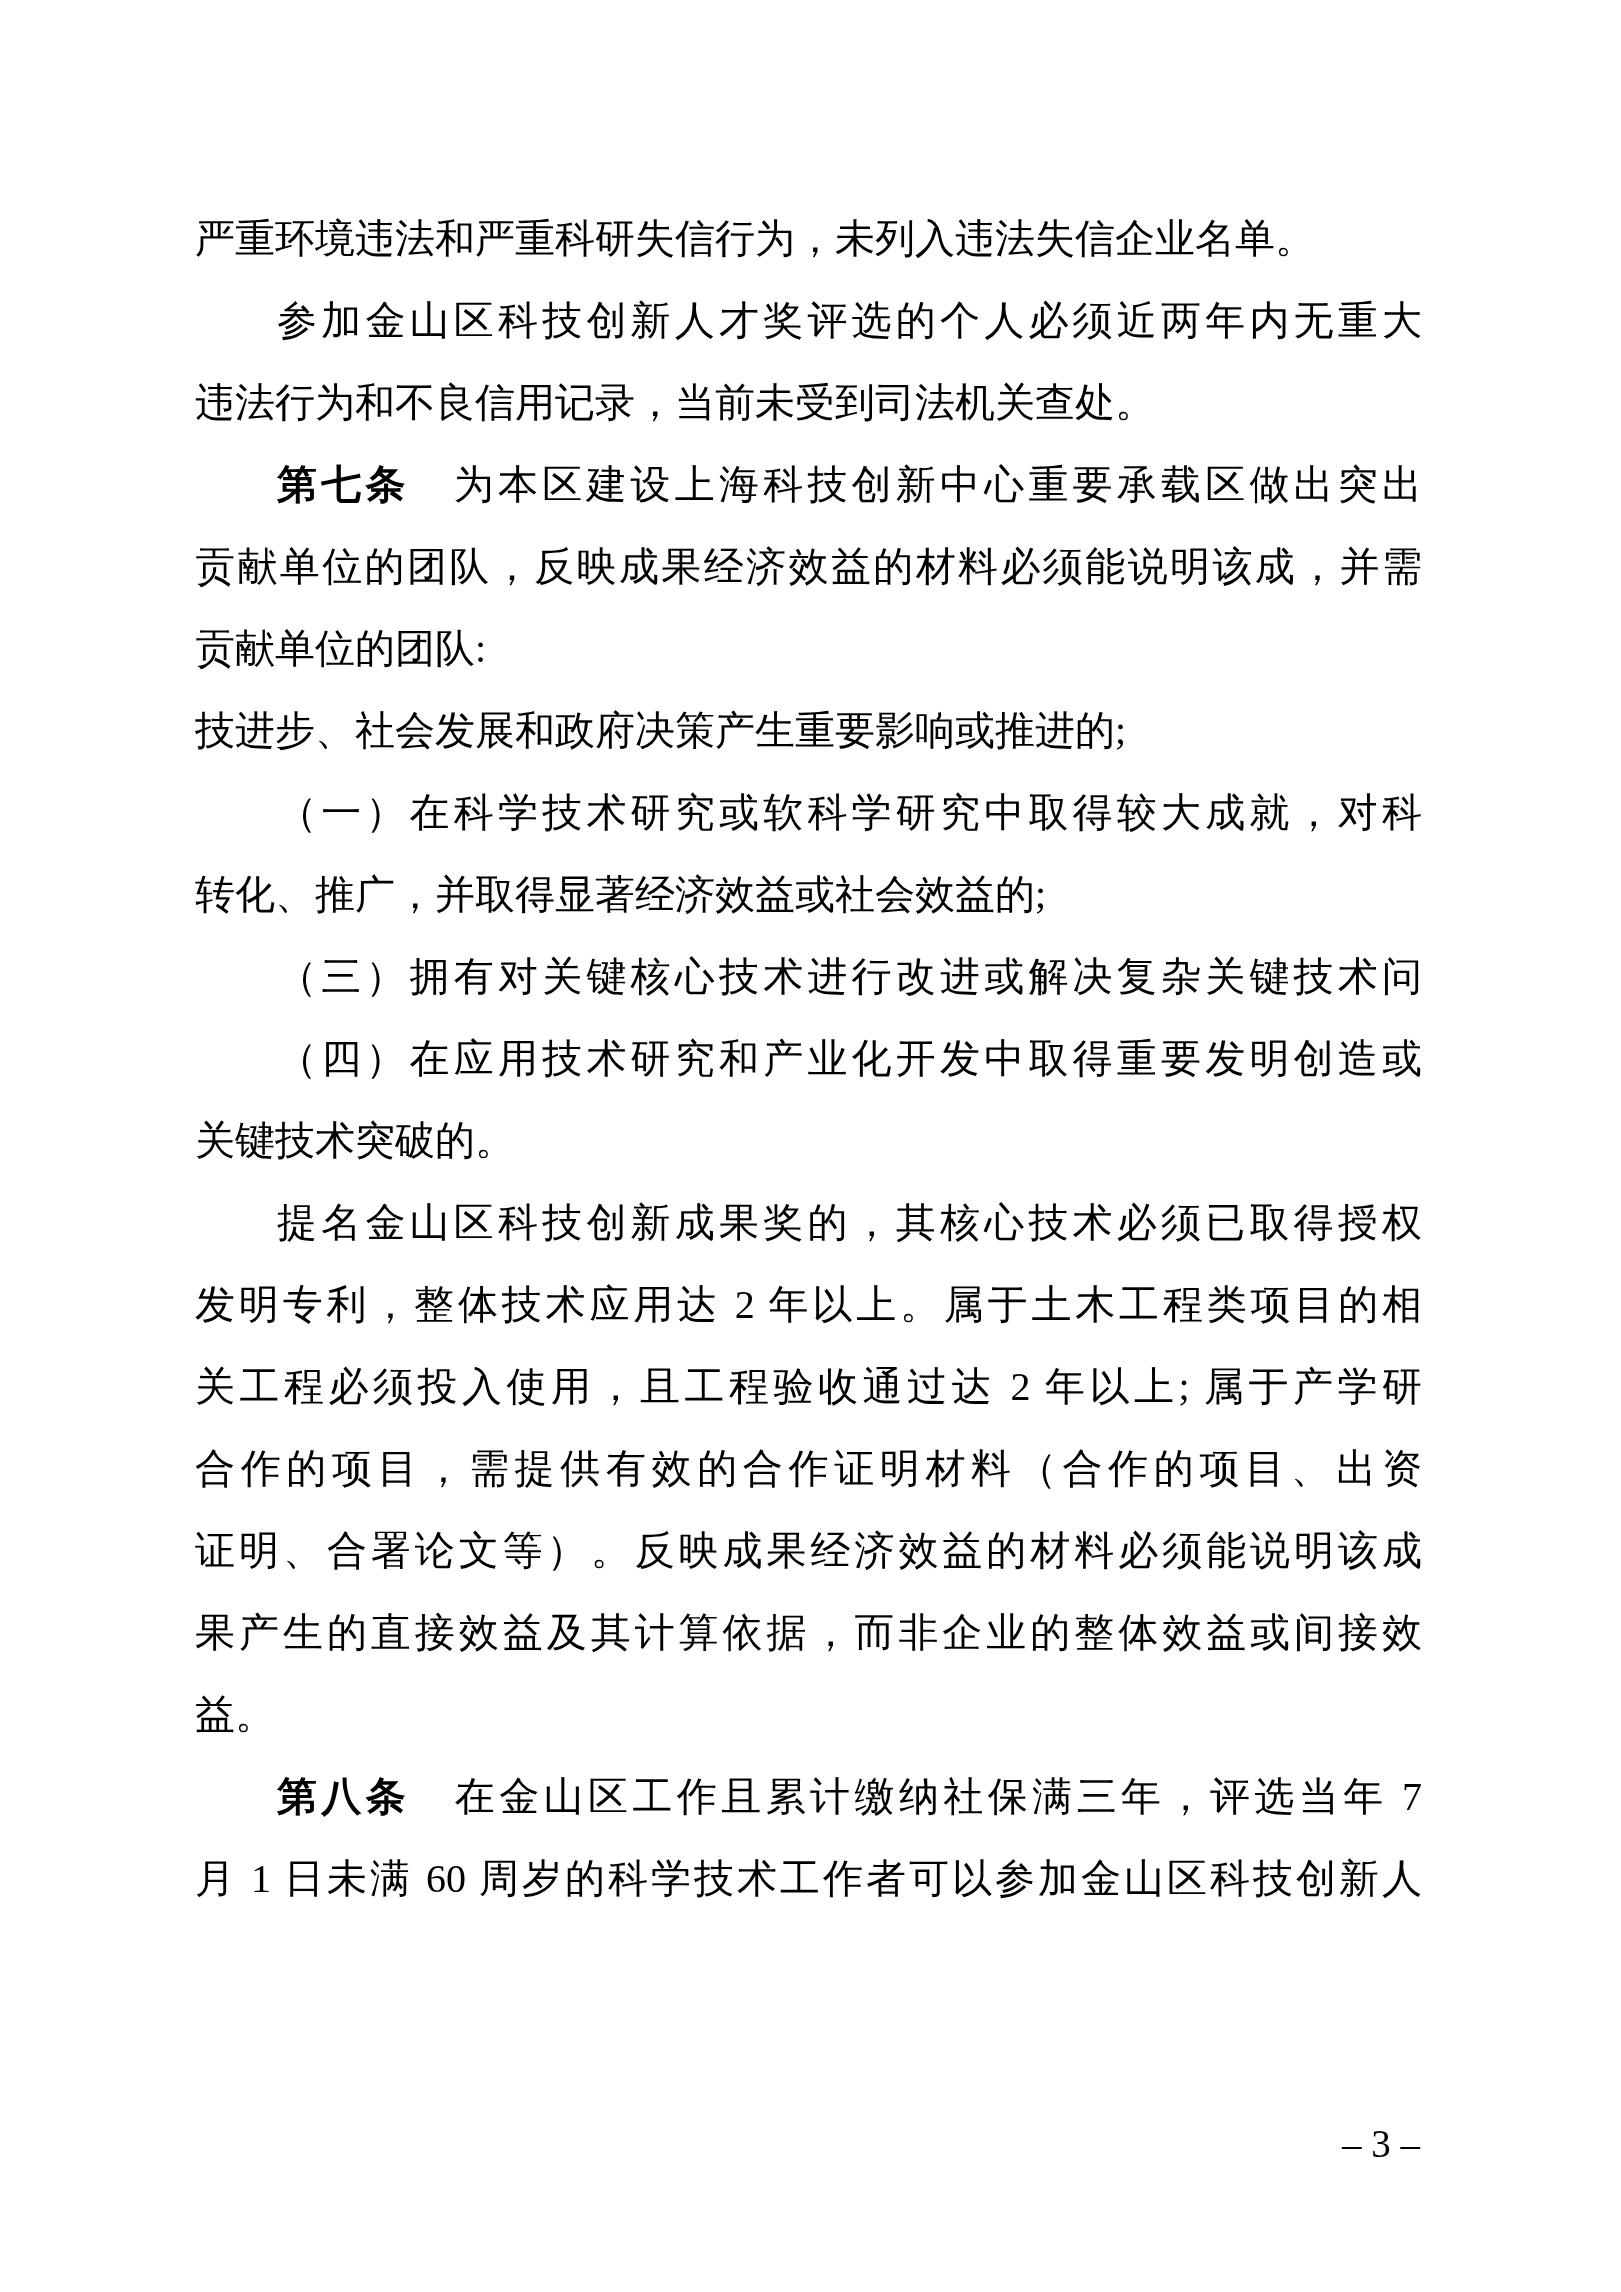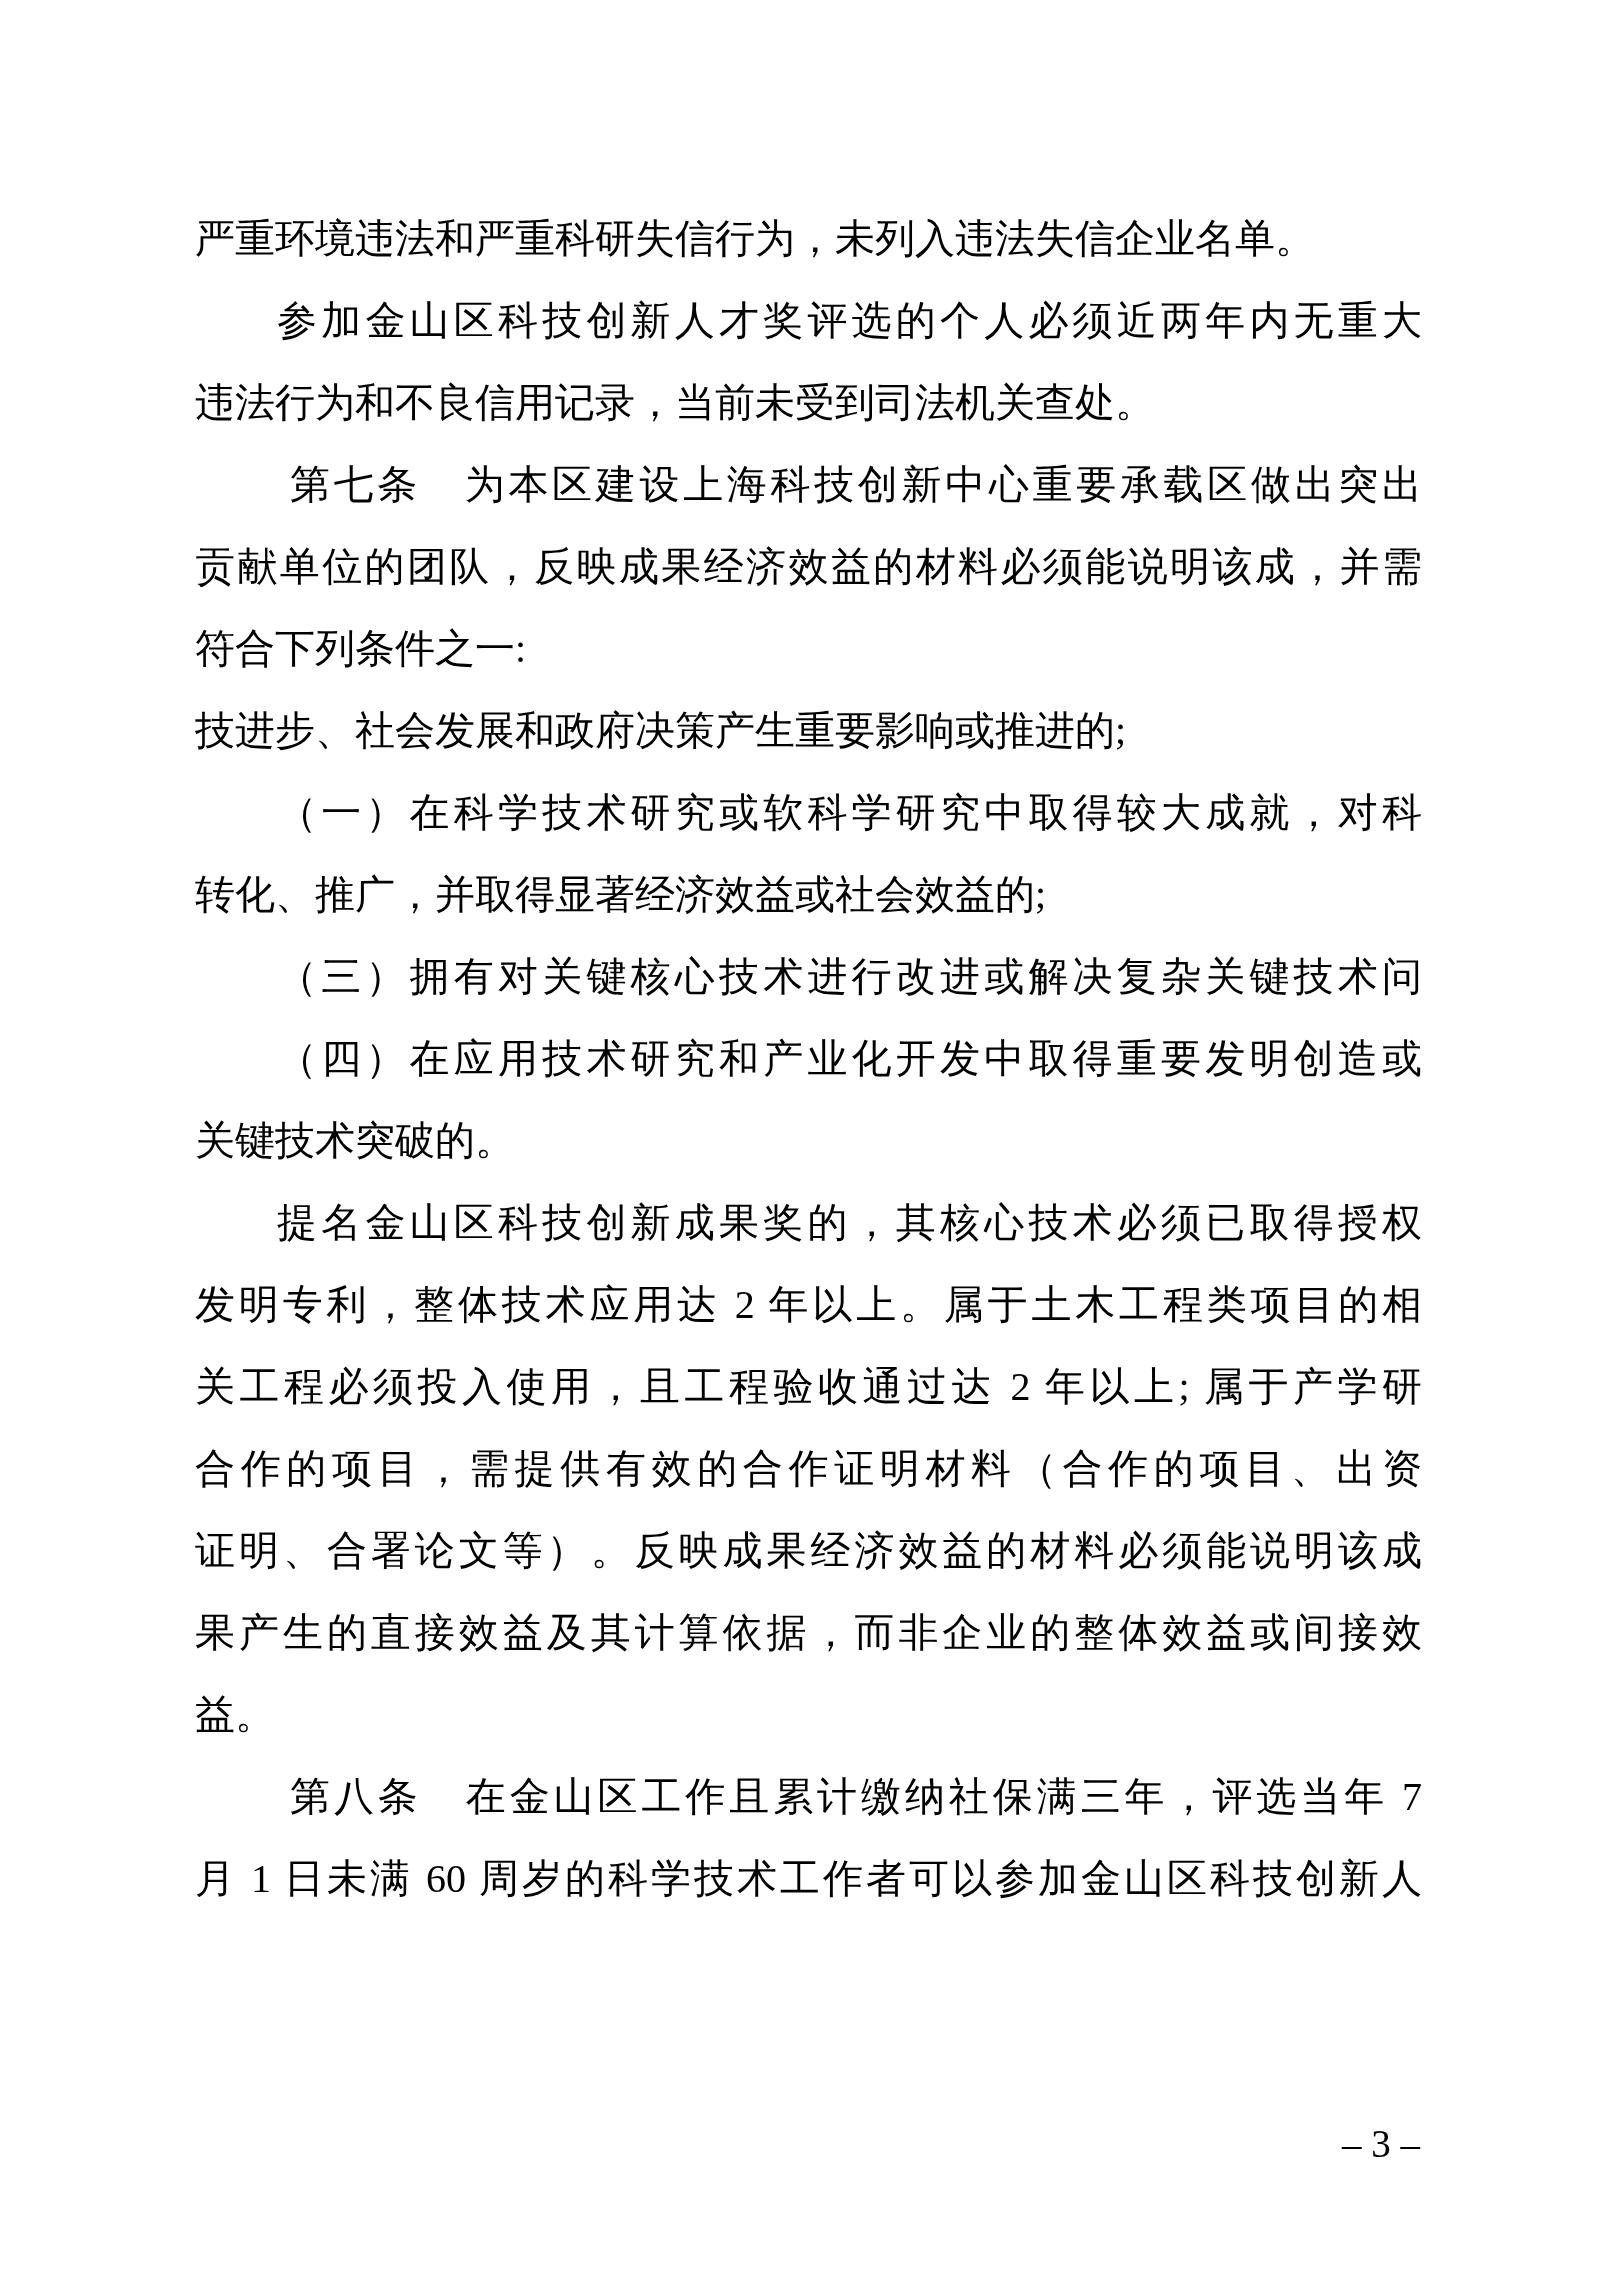--- a/index.html
+++ b/index.html
@@ -29,22 +29,21 @@
     text-align: justify;
     text-justify: inter-character;
   }
   .line.fill {
     text-align-last: justify;
   }
   .line.indent {
     text-indent: 82px;
   }
   .seg.bold {
-    font-weight: 400;
-    margin-left: 13px;
+    font-weight: 700;
   }
   .pagenum {
     position: absolute;
     left: 1329px;
     top: 2119px;
     width: 104px;
     height: 49px;
     line-height: 49px;
     text-align: center;
     font-size: 39px;
@@ -55,21 +54,21 @@
 </head>
 <body>
 
 <div class="page">
   <main class="body-text">
       <div class="line"><span class="seg">严重环境违法和严重科研失信行为，未列入违法失信企业名单。</span></div>
       <div class="line indent fill"><span class="seg">参加金山区科技创新人才奖评选的个人必须近两年内无重大</span></div>
       <div class="line"><span class="seg">违法行为和不良信用记录，当前未受到司法机关查处。</span></div>
       <div class="line indent fill"><span class="seg bold">第七条</span><span class="seg">　为本区建设上海科技创新中心重要承载区做出突出</span></div>
       <div class="line fill"><span class="seg">贡献单位的团队，反映成果经济效益的材料必须能说明该成，并需</span></div>
-      <div class="line"><span class="seg">符合下列条件之一:</span></div>
+      <div class="line"><span class="seg">贡献单位的团队:</span></div>
       <div class="line"><span class="seg">技进步、社会发展和政府决策产生重要影响或推进的;</span></div>
       <div class="line indent fill"><span class="seg">（一）在科学技术研究或软科学研究中取得较大成就，对科</span></div>
       <div class="line"><span class="seg">转化、推广，并取得显著经济效益或社会效益的;</span></div>
       <div class="line indent fill"><span class="seg">（三）拥有对关键核心技术进行改进或解决复杂关键技术问</span></div>
       <div class="line indent fill"><span class="seg">（四）在应用技术研究和产业化开发中取得重要发明创造或</span></div>
       <div class="line"><span class="seg">关键技术突破的。</span></div>
       <div class="line indent fill"><span class="seg">提名金山区科技创新成果奖的，其核心技术必须已取得授权</span></div>
       <div class="line fill"><span class="seg">发明专利，整体技术应用达 2 年以上。属于土木工程类项目的相</span></div>
       <div class="line fill"><span class="seg">关工程必须投入使用，且工程验收通过达 2 年以上; 属于产学研</span></div>
       <div class="line fill"><span class="seg">合作的项目，需提供有效的合作证明材料（合作的项目、出资</span></div>

